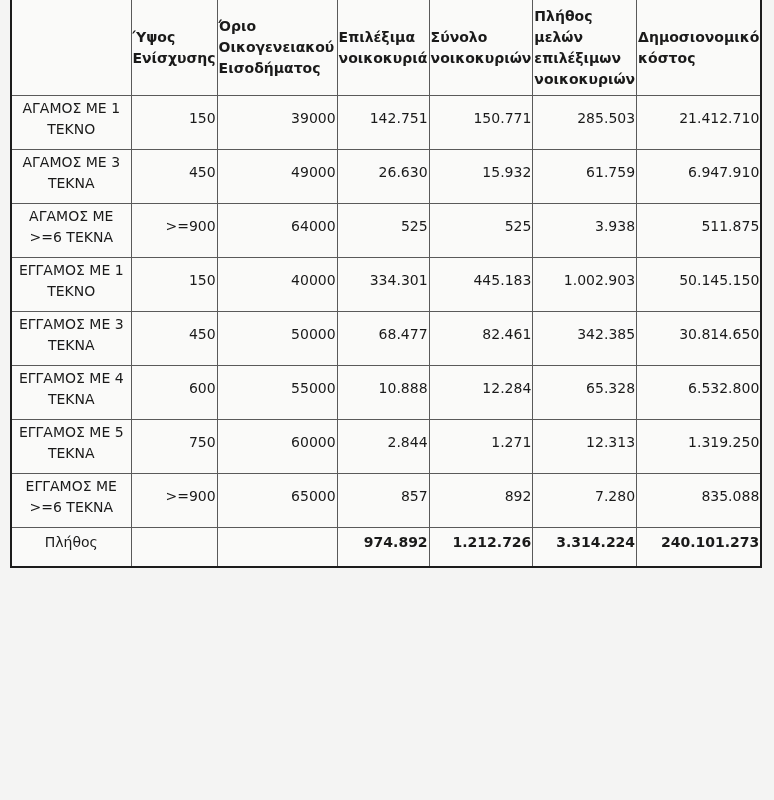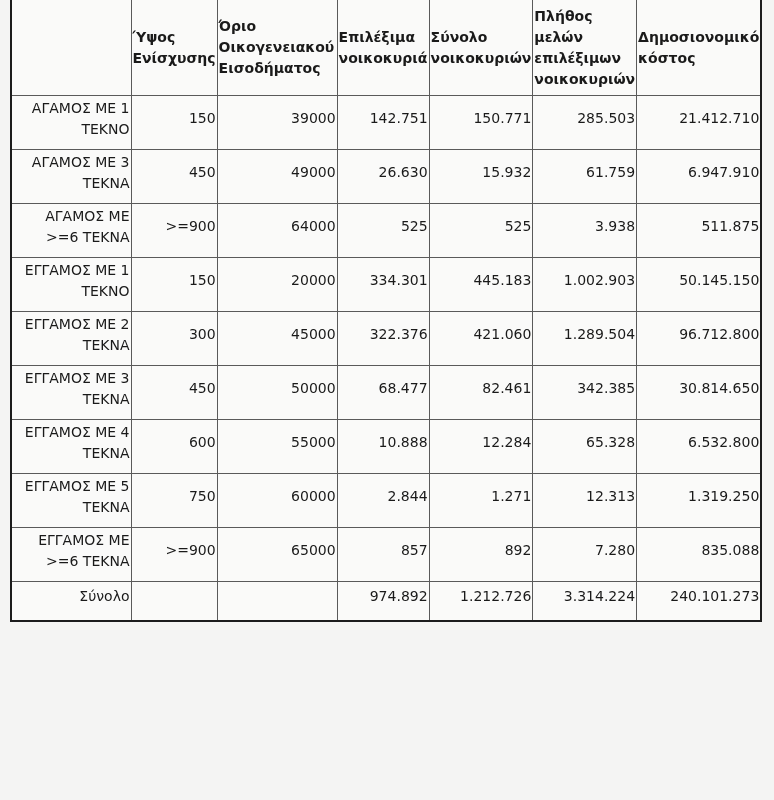--- a/index.html
+++ b/index.html
@@ -35,38 +35,38 @@
     }
     th {
       font-weight: bold;
       text-align: left;
       vertical-align: middle;
       height: 95px;
       font-size: 14px;
       line-height: 21px;
     }
     td.label {
-      text-align: right;
+      text-align: center;
       vertical-align: top;
       padding-top: 2px;
       height: 51px;
     }
     td.num {
       text-align: right;
       vertical-align: top;
       padding-top: 12px;
       height: 41px;
     }
     tr.total td {
       height: 34px;
       padding-top: 4px;
       vertical-align: top;
     }
     tr.total td.num {
-      font-weight: normal;
+      font-weight: bold;
     }
     col.c0 { width: 120px; }
     col.c1 { width: 84px; }
     col.c2 { width: 120px; }
     col.c3 { width: 92px; }
     col.c4 { width: 101px; }
     col.c5 { width: 103px; }
     col.c6 { width: 124px; }
   </style>
 </head>
@@ -118,34 +118,25 @@
         <td class="num">&gt;=900</td>
         <td class="num">64000</td>
         <td class="num">525</td>
         <td class="num">525</td>
         <td class="num">3.938</td>
         <td class="num">511.875</td>
       </tr>
       <tr>
         <td class="label">ΕΓΓΑΜΟΣ ΜΕ 1 ΤΕΚΝΟ</td>
         <td class="num">150</td>
-        <td class="num">20000</td>
+        <td class="num">40000</td>
         <td class="num">334.301</td>
         <td class="num">445.183</td>
         <td class="num">1.002.903</td>
         <td class="num">50.145.150</td>
-      </tr>
-      <tr>
-        <td class="label">ΕΓΓΑΜΟΣ ΜΕ 2 ΤΕΚΝΑ</td>
-        <td class="num">300</td>
-        <td class="num">45000</td>
-        <td class="num">322.376</td>
-        <td class="num">421.060</td>
-        <td class="num">1.289.504</td>
-        <td class="num">96.712.800</td>
       </tr>
       <tr>
         <td class="label">ΕΓΓΑΜΟΣ ΜΕ 3 ΤΕΚΝΑ</td>
         <td class="num">450</td>
         <td class="num">50000</td>
         <td class="num">68.477</td>
         <td class="num">82.461</td>
         <td class="num">342.385</td>
         <td class="num">30.814.650</td>
       </tr>
@@ -170,21 +161,21 @@
       <tr>
         <td class="label">ΕΓΓΑΜΟΣ ΜΕ &gt;=6 ΤΕΚΝΑ</td>
         <td class="num">&gt;=900</td>
         <td class="num">65000</td>
         <td class="num">857</td>
         <td class="num">892</td>
         <td class="num">7.280</td>
         <td class="num">835.088</td>
       </tr>
       <tr class="total">
-        <td class="label">Σύνολο</td>
+        <td class="label">Πλήθος</td>
         <td class="num"></td>
         <td class="num"></td>
         <td class="num">974.892</td>
         <td class="num">1.212.726</td>
         <td class="num">3.314.224</td>
         <td class="num">240.101.273</td>
       </tr>
     </tbody>
   </table>
 </div>

